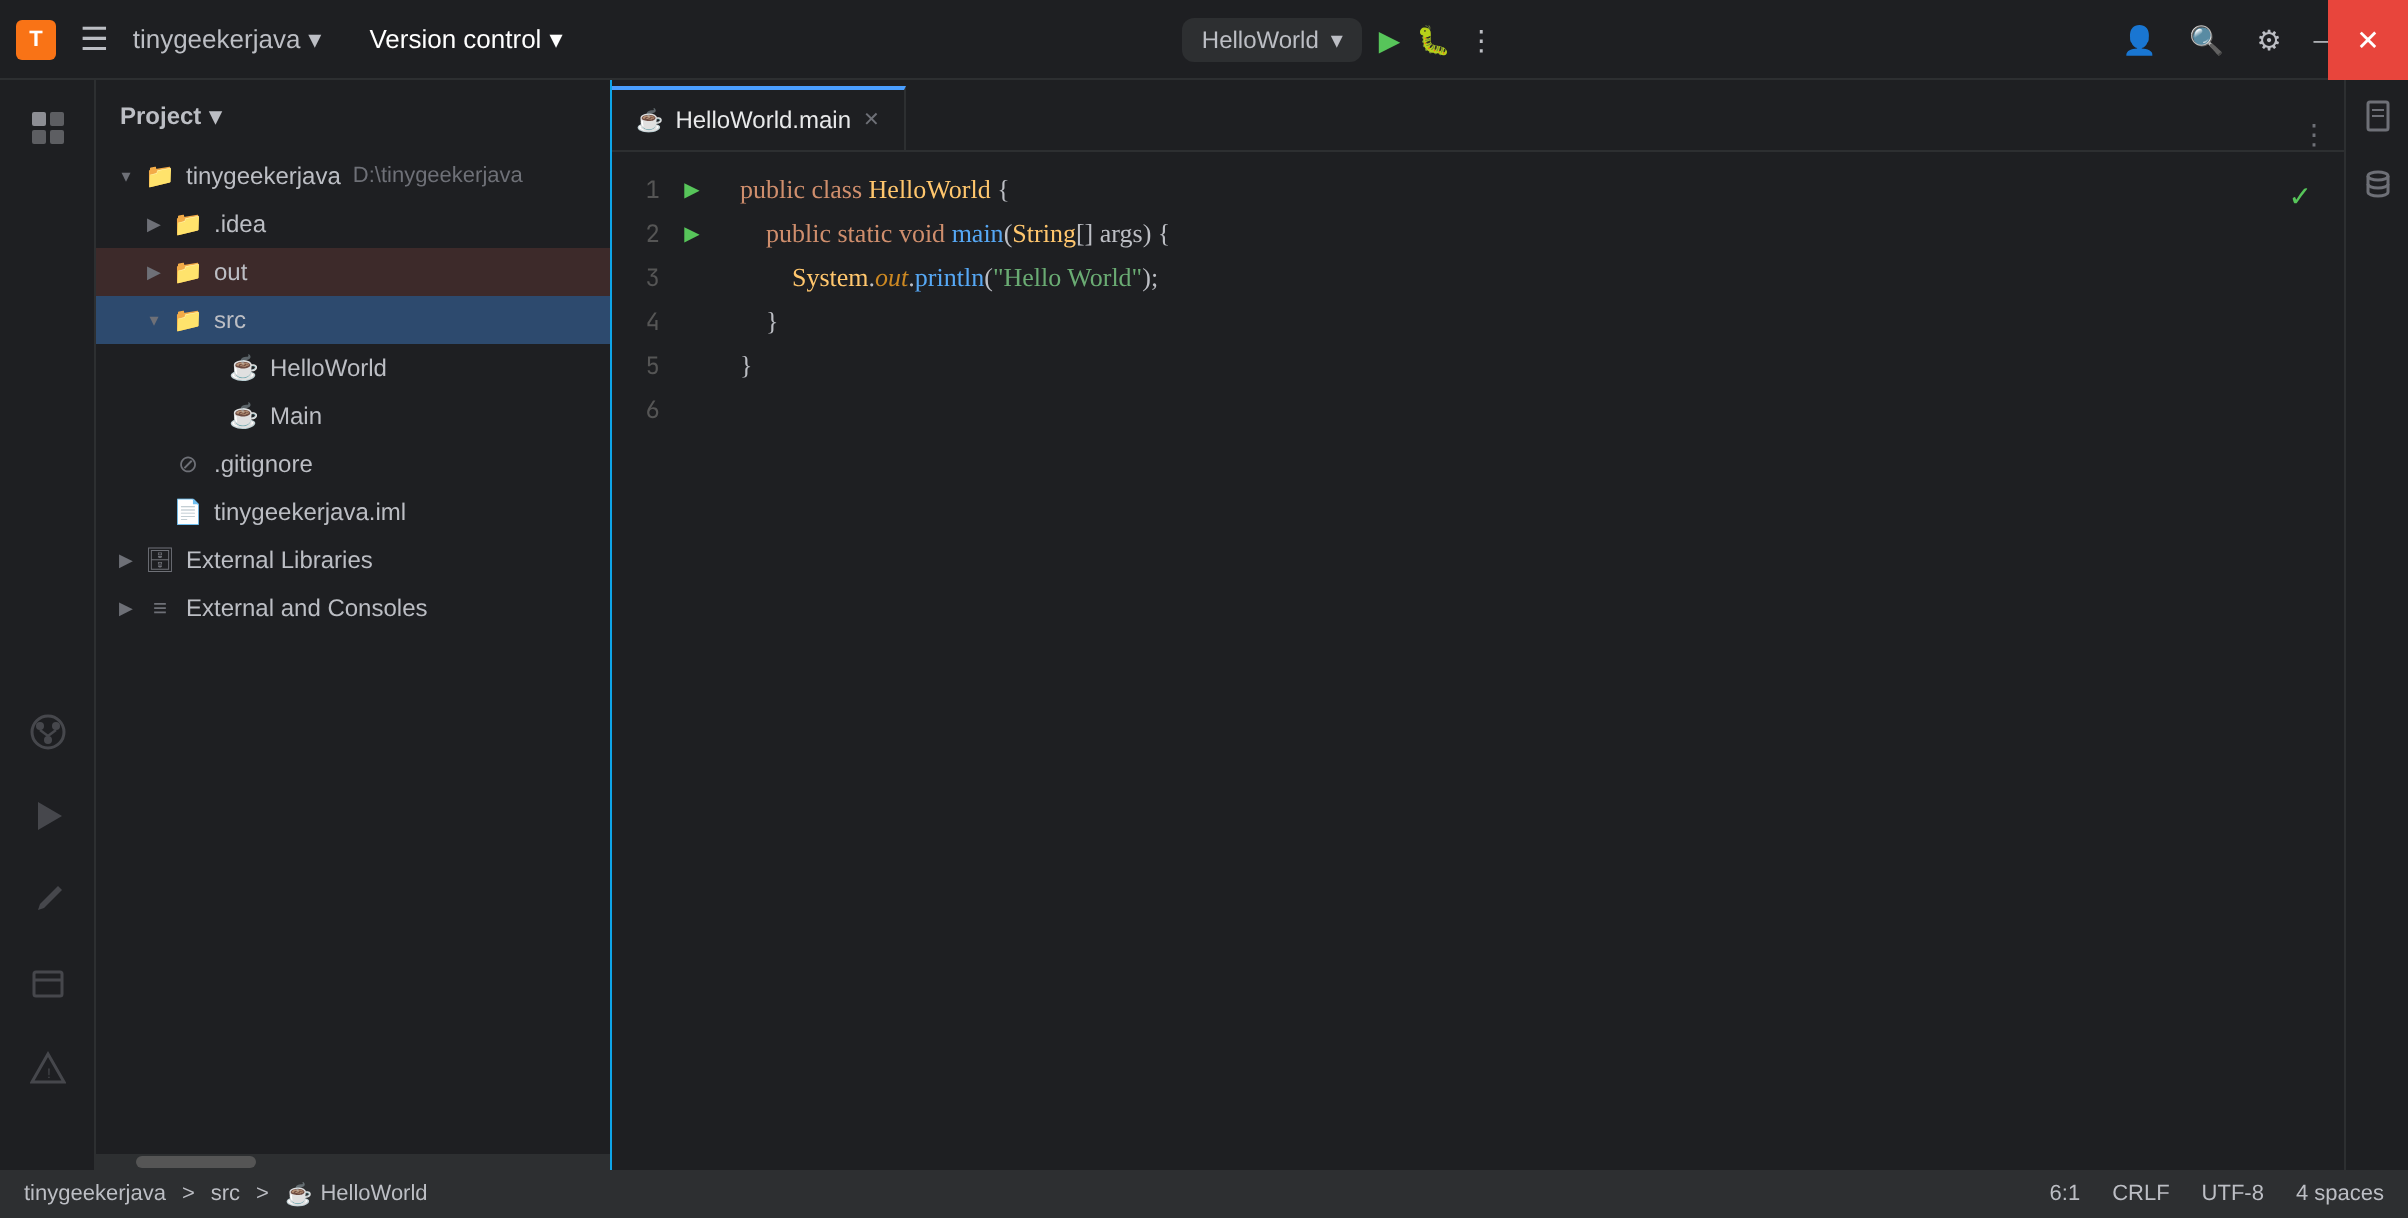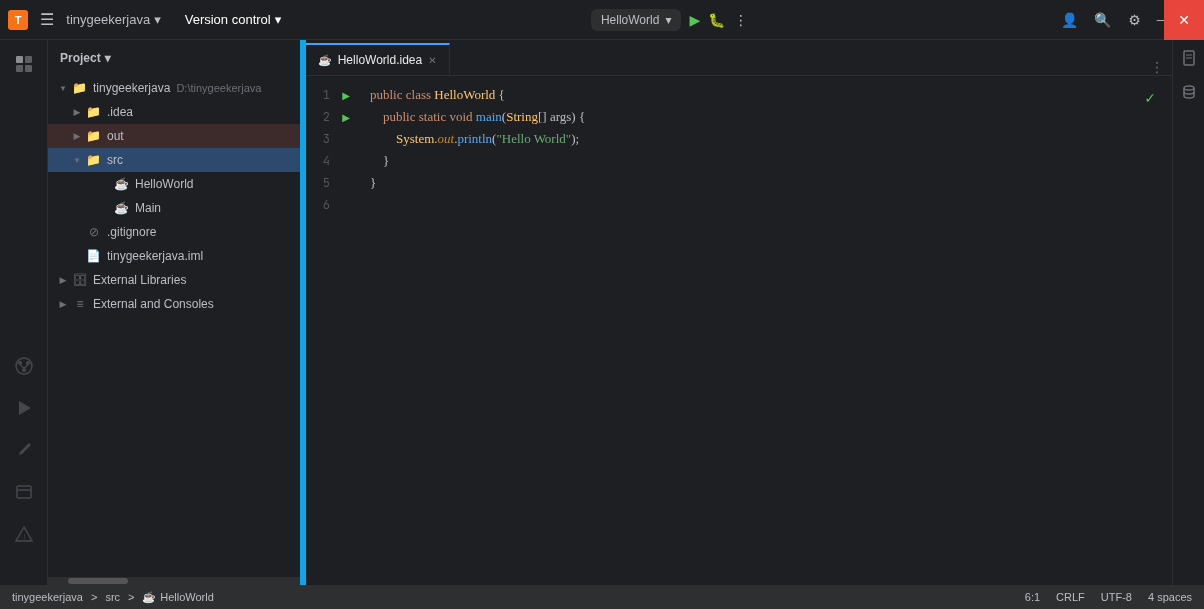--- a/index.html
+++ b/index.html
@@ -111,21 +111,21 @@
       cursor: pointer;
       border-radius: 6px;
       margin-bottom: 2px;
     }
     .sidebar-icon.active { color: #bcbec4; }
 
     
     .project-panel {
       width: 258px;
       background: #1e1f22;
-      border-right: 6px solid #0ea5e9;
+      border-right: 1px solid #0ea5e9;
       display: flex;
       flex-direction: column;
       flex-shrink: 0;
     }
     .project-header {
       height: 36px;
       display: flex;
       align-items: center;
       padding: 0 12px;
       font-size: 12px;
@@ -469,21 +469,21 @@
     <div class="panel-scrollbar">
       <div class="panel-scrollbar-thumb"></div>
     </div>
   </div>
 
   <div class="editor-area">
 
     <div class="editor-tabs">
       <div class="editor-tab active">
         <span class="tab-java-icon">☕</span>
-        <span>HelloWorld.idea</span>
+        <span>HelloWorld.main</span>
         <span class="tab-close">✕</span>
       </div>
       <div class="tab-more">⋮</div>
     </div>
 
     <div class="code-editor">
 
       <div class="gutter">
         <div class="line-row">
           <span class="line-num">1</span>

